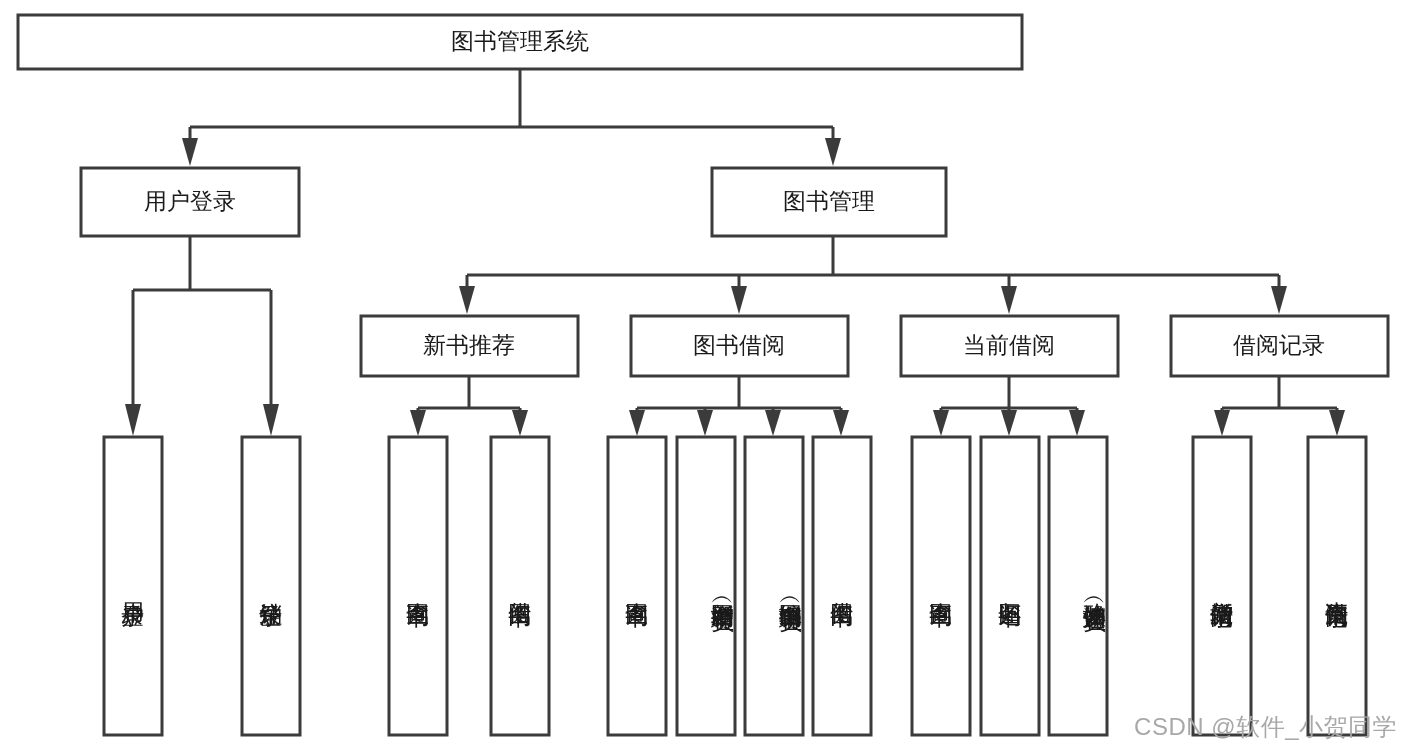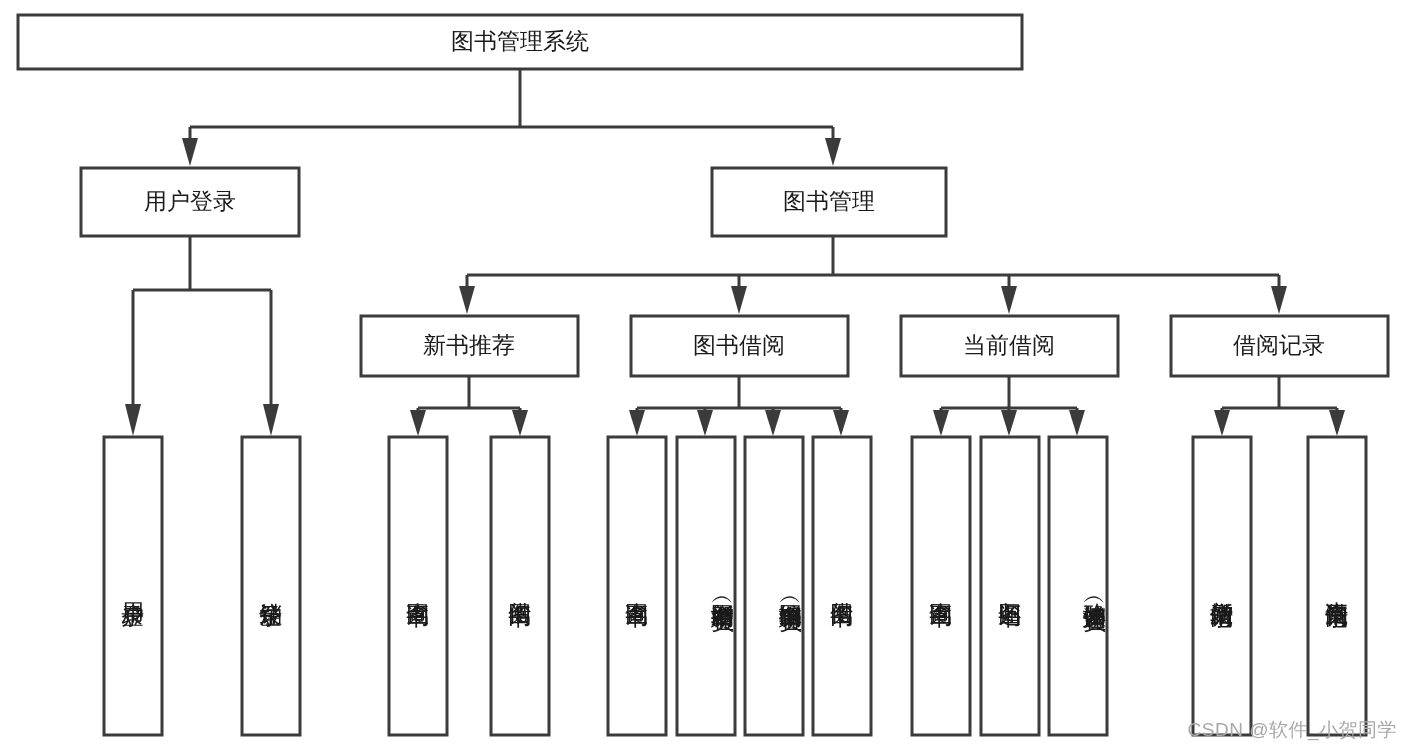--- a/index.html
+++ b/index.html
@@ -63,21 +63,21 @@
     justify-content: center;
     white-space: nowrap;
     pointer-events: none;
     user-select: none;
   }
   .watermark {
     position: absolute;
     right: 8px;
     bottom: 4px;
     font-family: "Liberation Sans", "DejaVu Sans", sans-serif;
-    font-size: 19px;
+    font-size: 24px;
     color: #a8a8a8;
     letter-spacing: 0.5px;
     white-space: nowrap;
   }
 </style>
 </head>
 <body>
 
 <div id="diagram-root">
 

